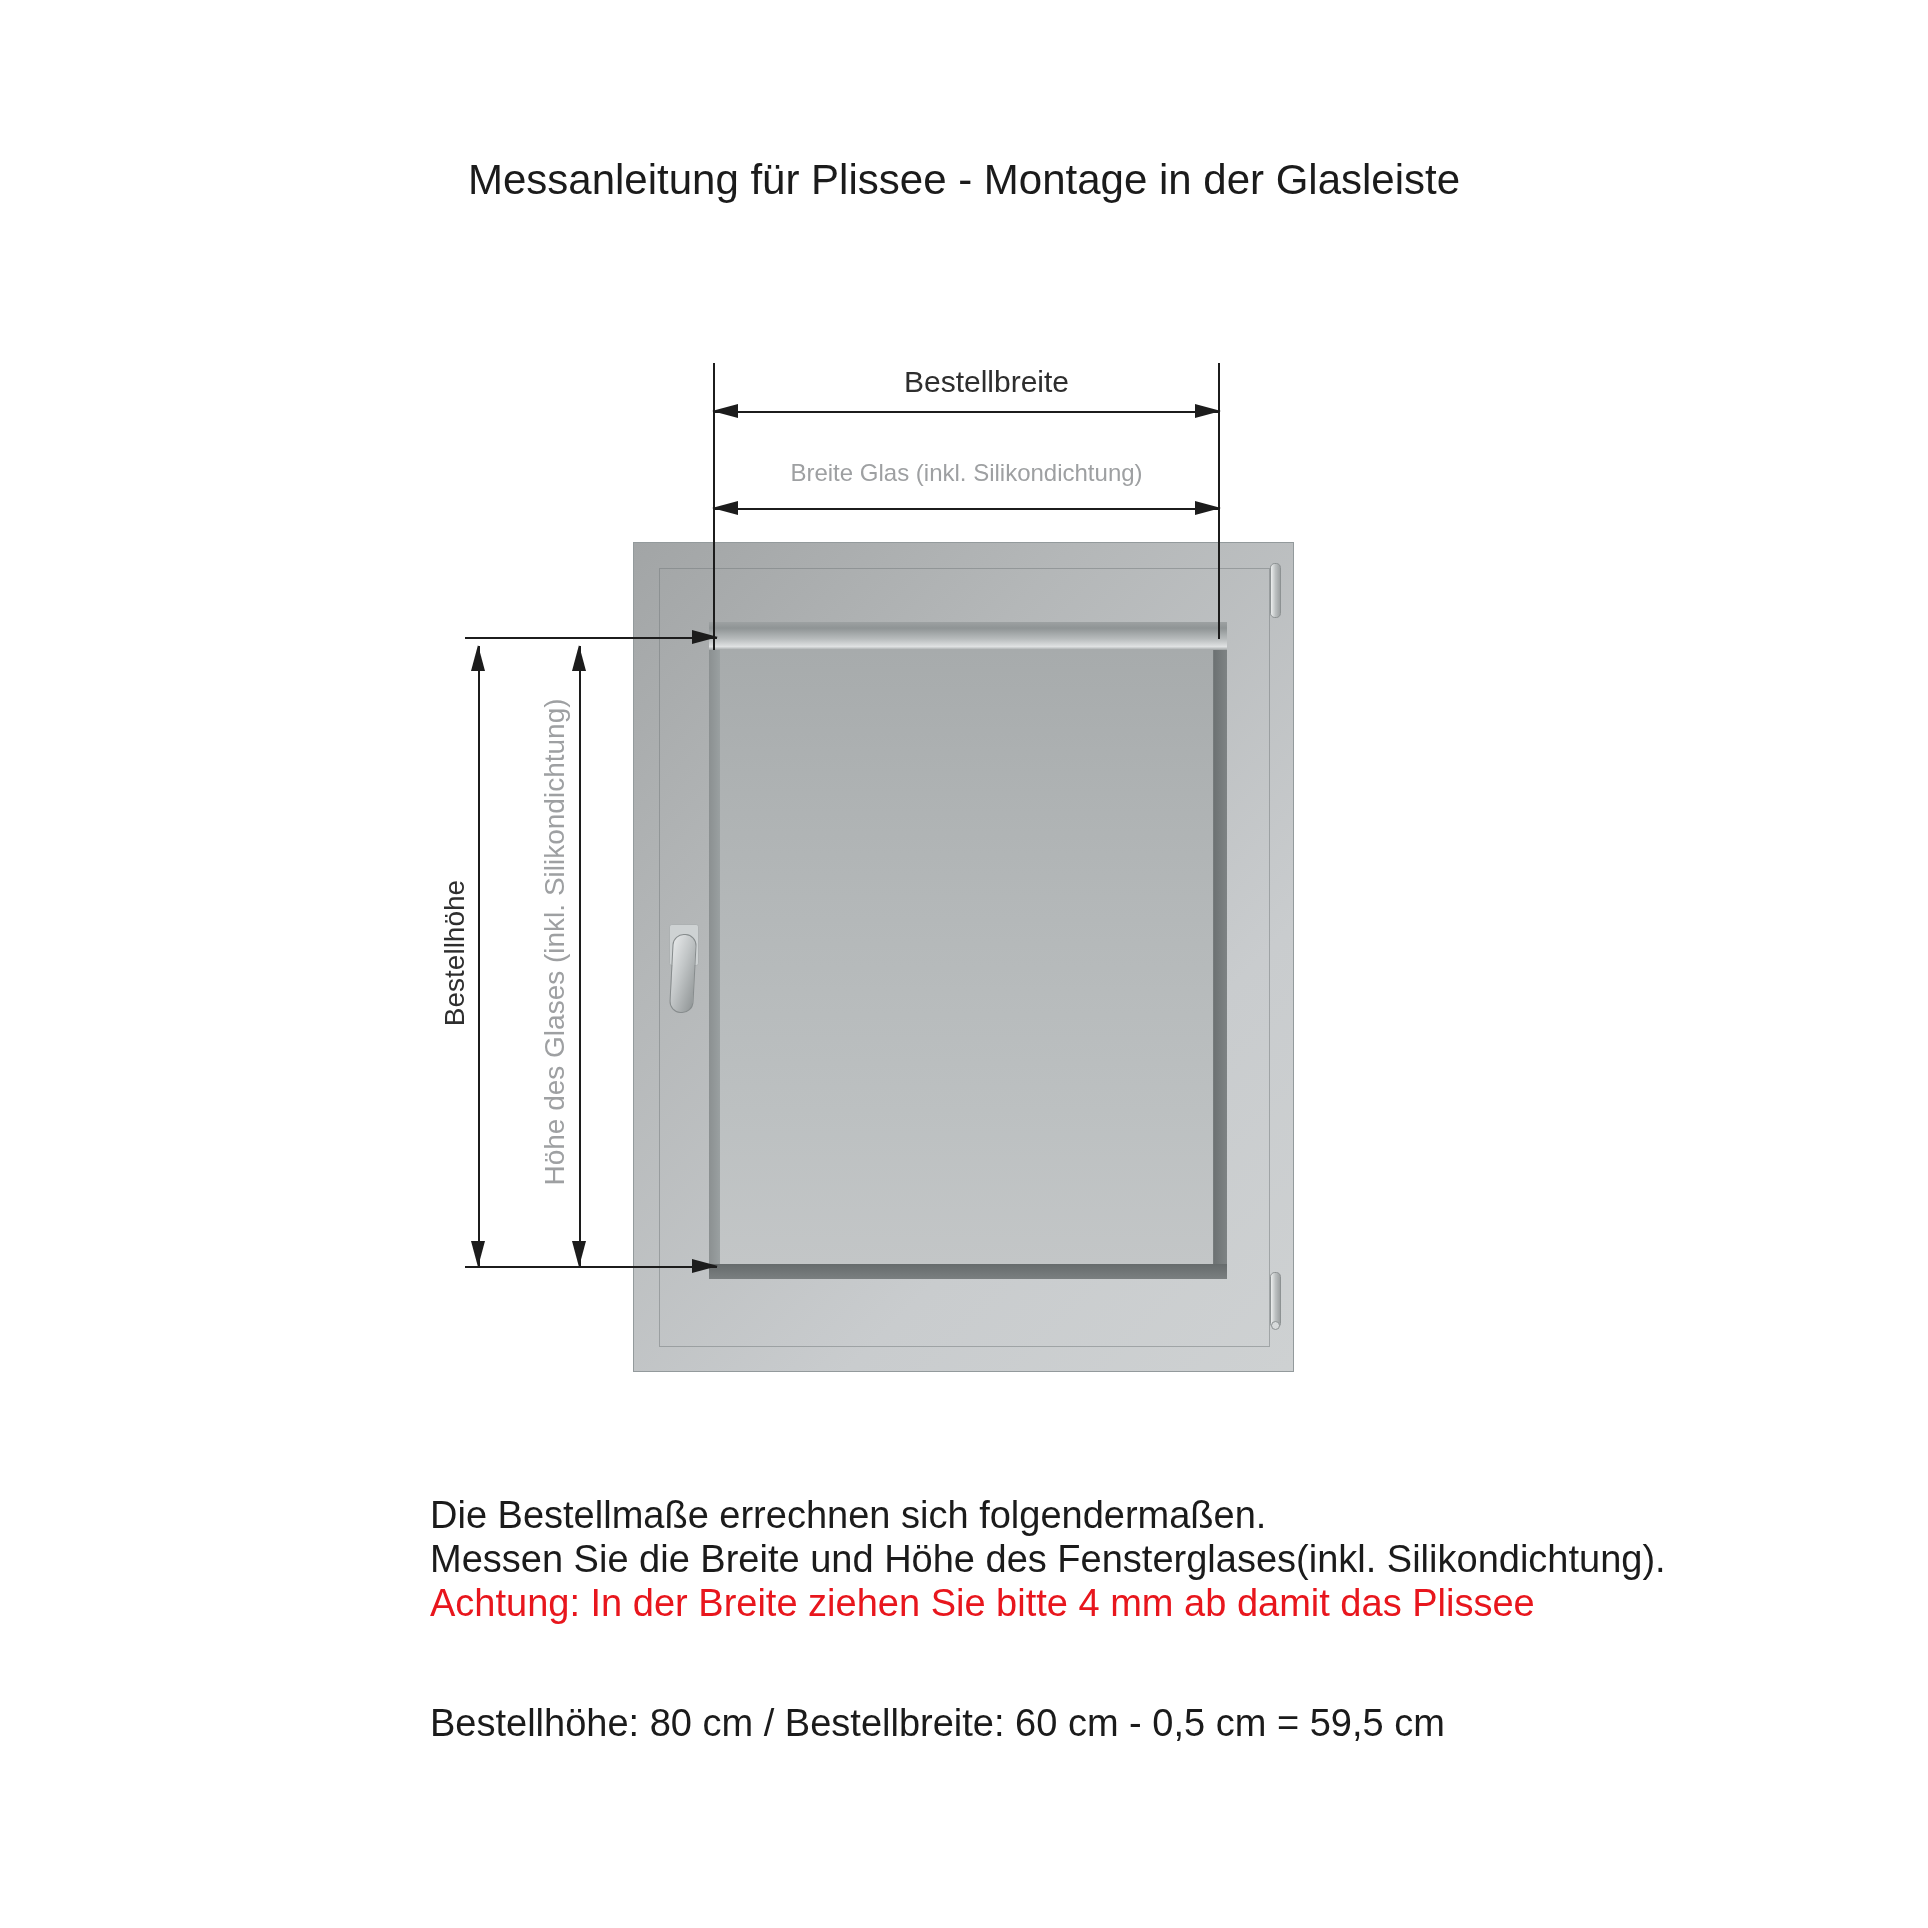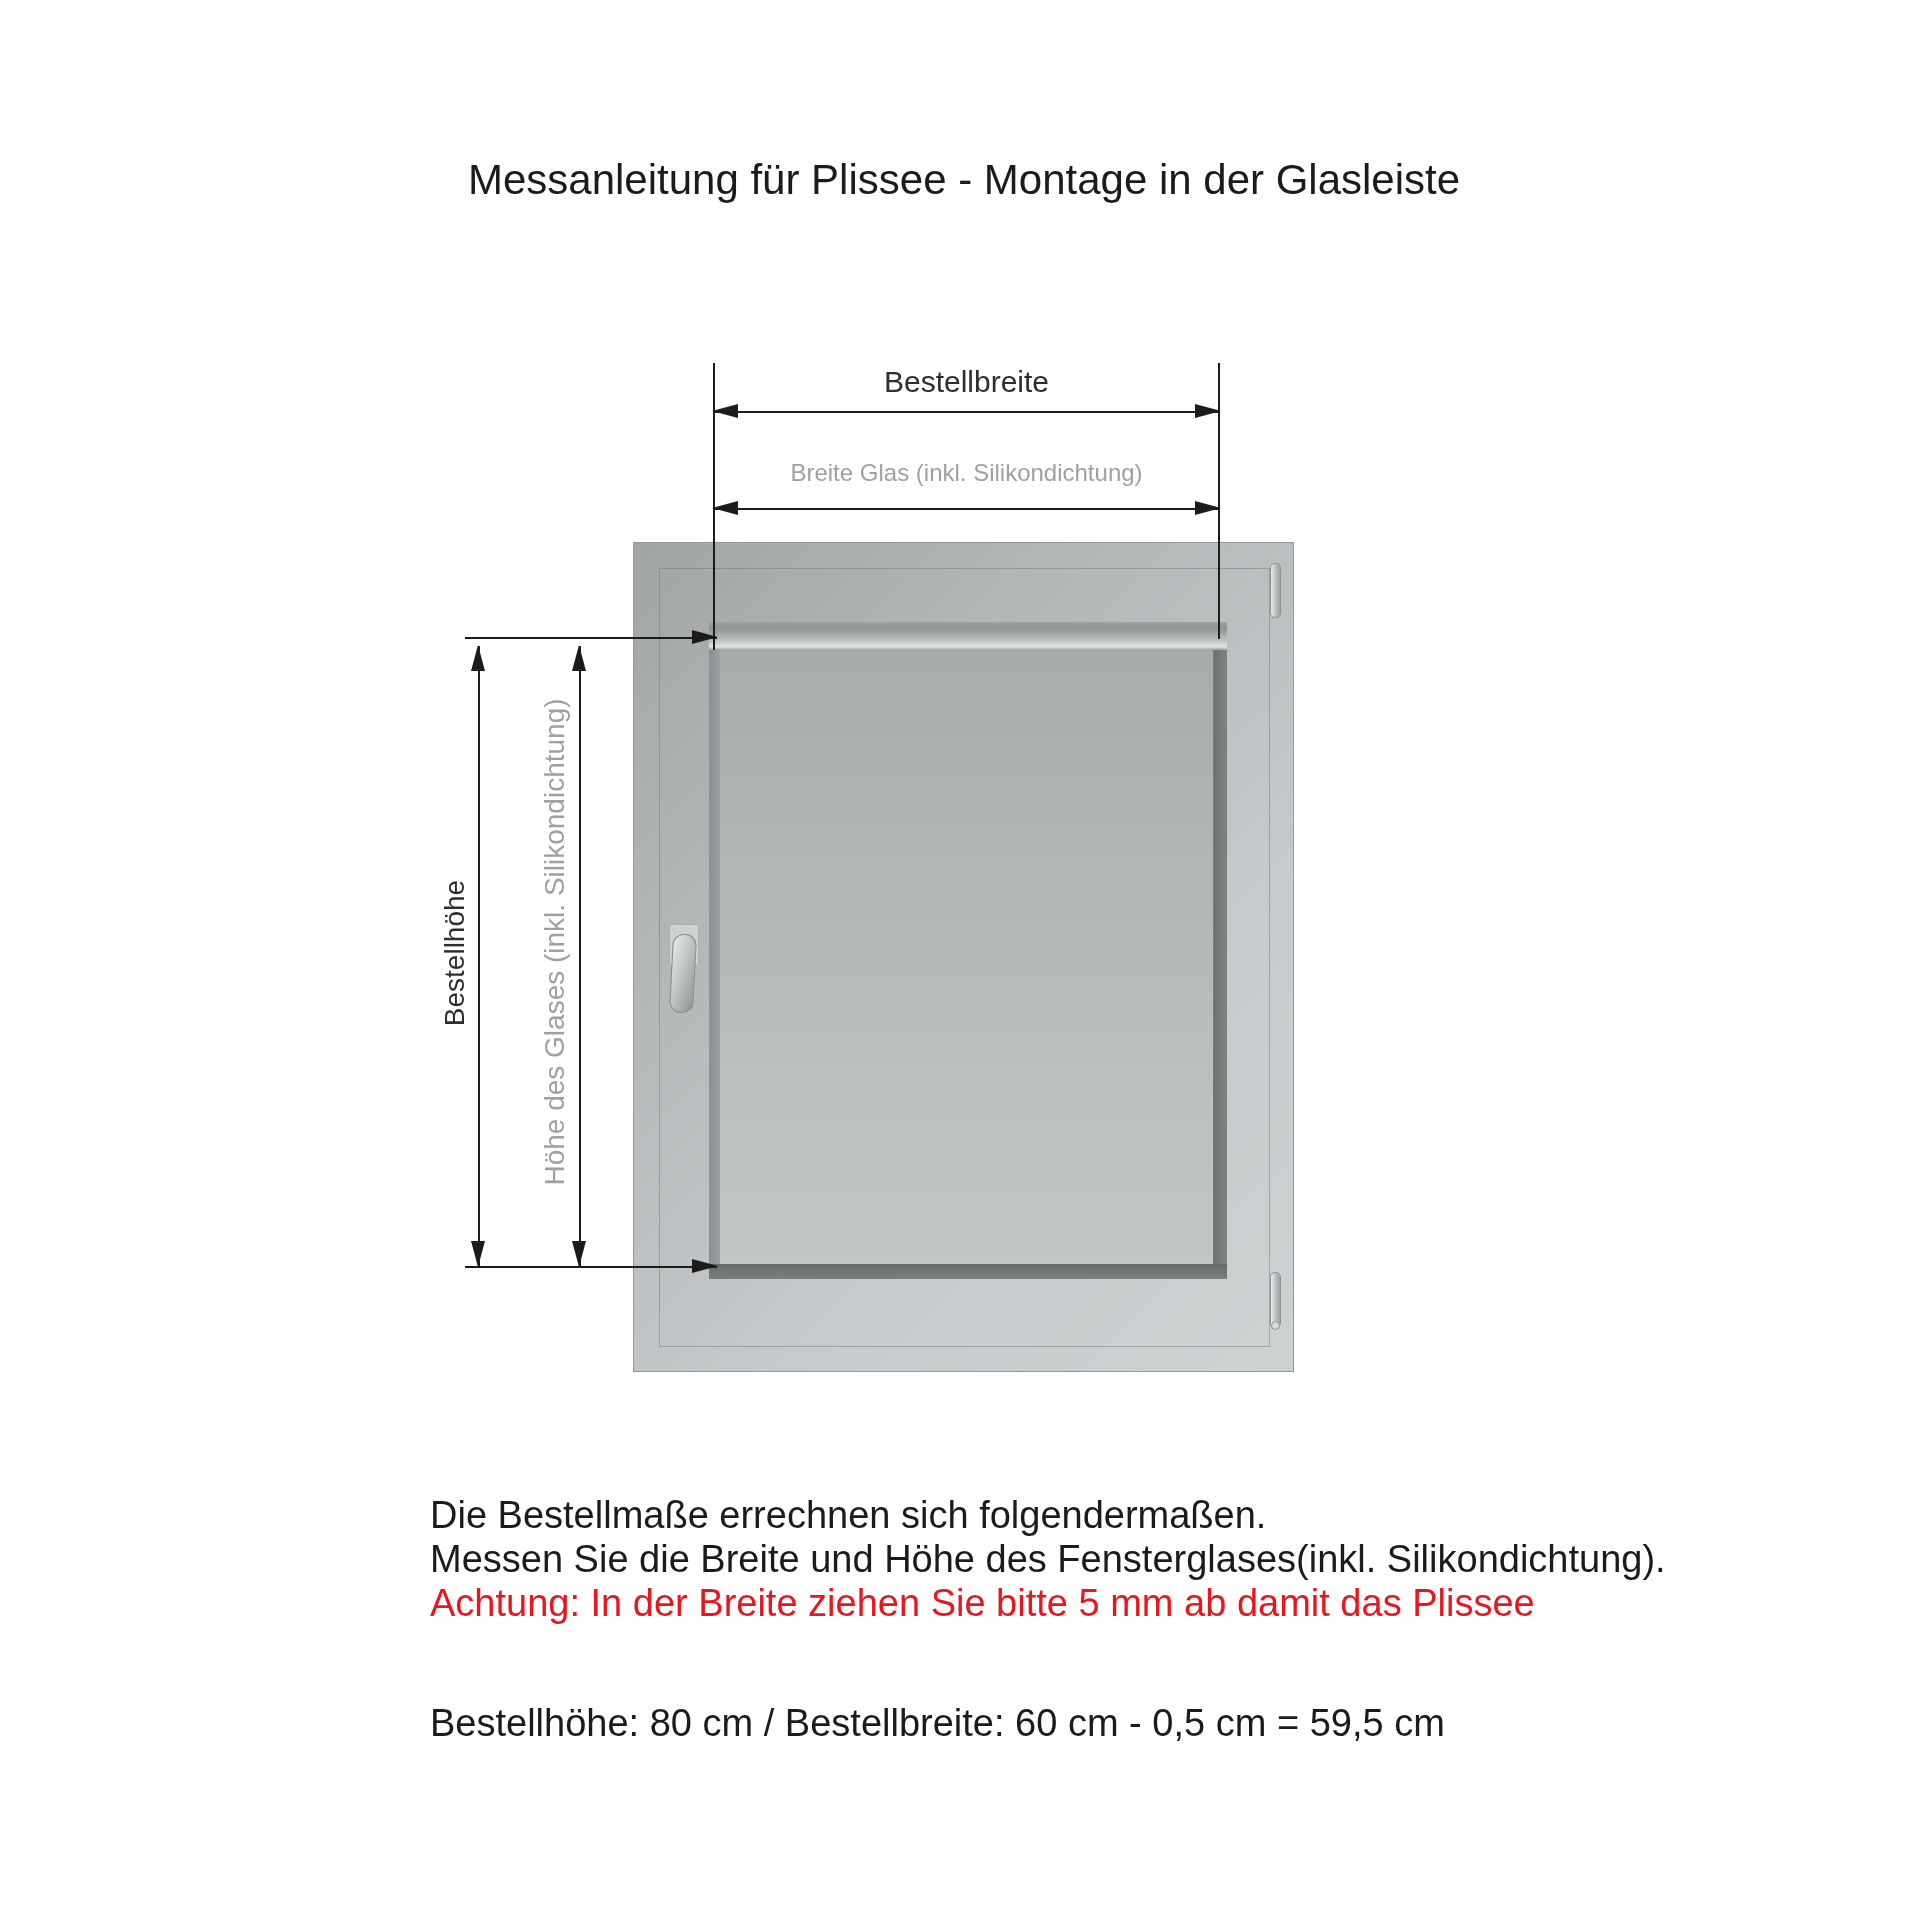--- a/index.html
+++ b/index.html
@@ -120,21 +120,21 @@
 </div>
 <div class="abs handle-plate"></div>
 <div class="abs handle-lever"></div>
 <div class="abs hinge hinge-top"></div>
 <div class="abs hinge hinge-bottom"></div>
 <div class="abs hinge-pin"></div>
 
 <div class="abs ext-v" style="left:713px;top:363px;height:287px;"></div>
 <div class="abs ext-v" style="left:1218px;top:363px;height:276px;"></div>
 
-<div class="abs dim-label-wrap" style="top:365px;">
+<div class="abs dim-label-wrap" style="top:365px;margin-left:20px;">
   <span class="dim-label-dark">Bestellbreite</span>
 </div>
 <div class="abs dim-h" style="left:713px;top:411px;width:507px;">
   <span class="ah ah-left"></span>
   <span class="ah ah-right"></span>
 </div>
 
 <div class="abs dim-label-wrap" style="top:459px;">
   <span class="dim-label-muted">Breite Glas (inkl. Silikondichtung)</span>
 </div>
@@ -156,19 +156,19 @@
 <div class="abs dim-v" style="left:579px;top:646px;height:620px;">
   <span class="ah ah-up"></span>
   <span class="ah ah-down"></span>
 </div>
 <div class="abs v-label dark" style="left:455px;top:953px;">Bestellhöhe</div>
 <div class="abs v-label muted" style="left:555px;top:942px;">Höhe des Glases (inkl. Silikondichtung)</div>
 
 <div class="abs copy block-1">
   <div>Die Bestellmaße errechnen sich folgendermaßen.</div>
   <div>Messen Sie die Breite und Höhe des Fensterglases(inkl. Silikondichtung).</div>
-  <div class="red">Achtung: In der Breite ziehen Sie bitte 5 mm ab damit das Plissee</div>
+  <div class="red">Achtung: In der Breite ziehen Sie bitte 4 mm ab damit das Plissee</div>
 </div>
 
 <div class="abs copy block-2">
   <div>Bestellhöhe: 80 cm / Bestellbreite: 60 cm  - 0,5 cm = 59,5 cm</div>
 </div>
 
 
 </body></html>

